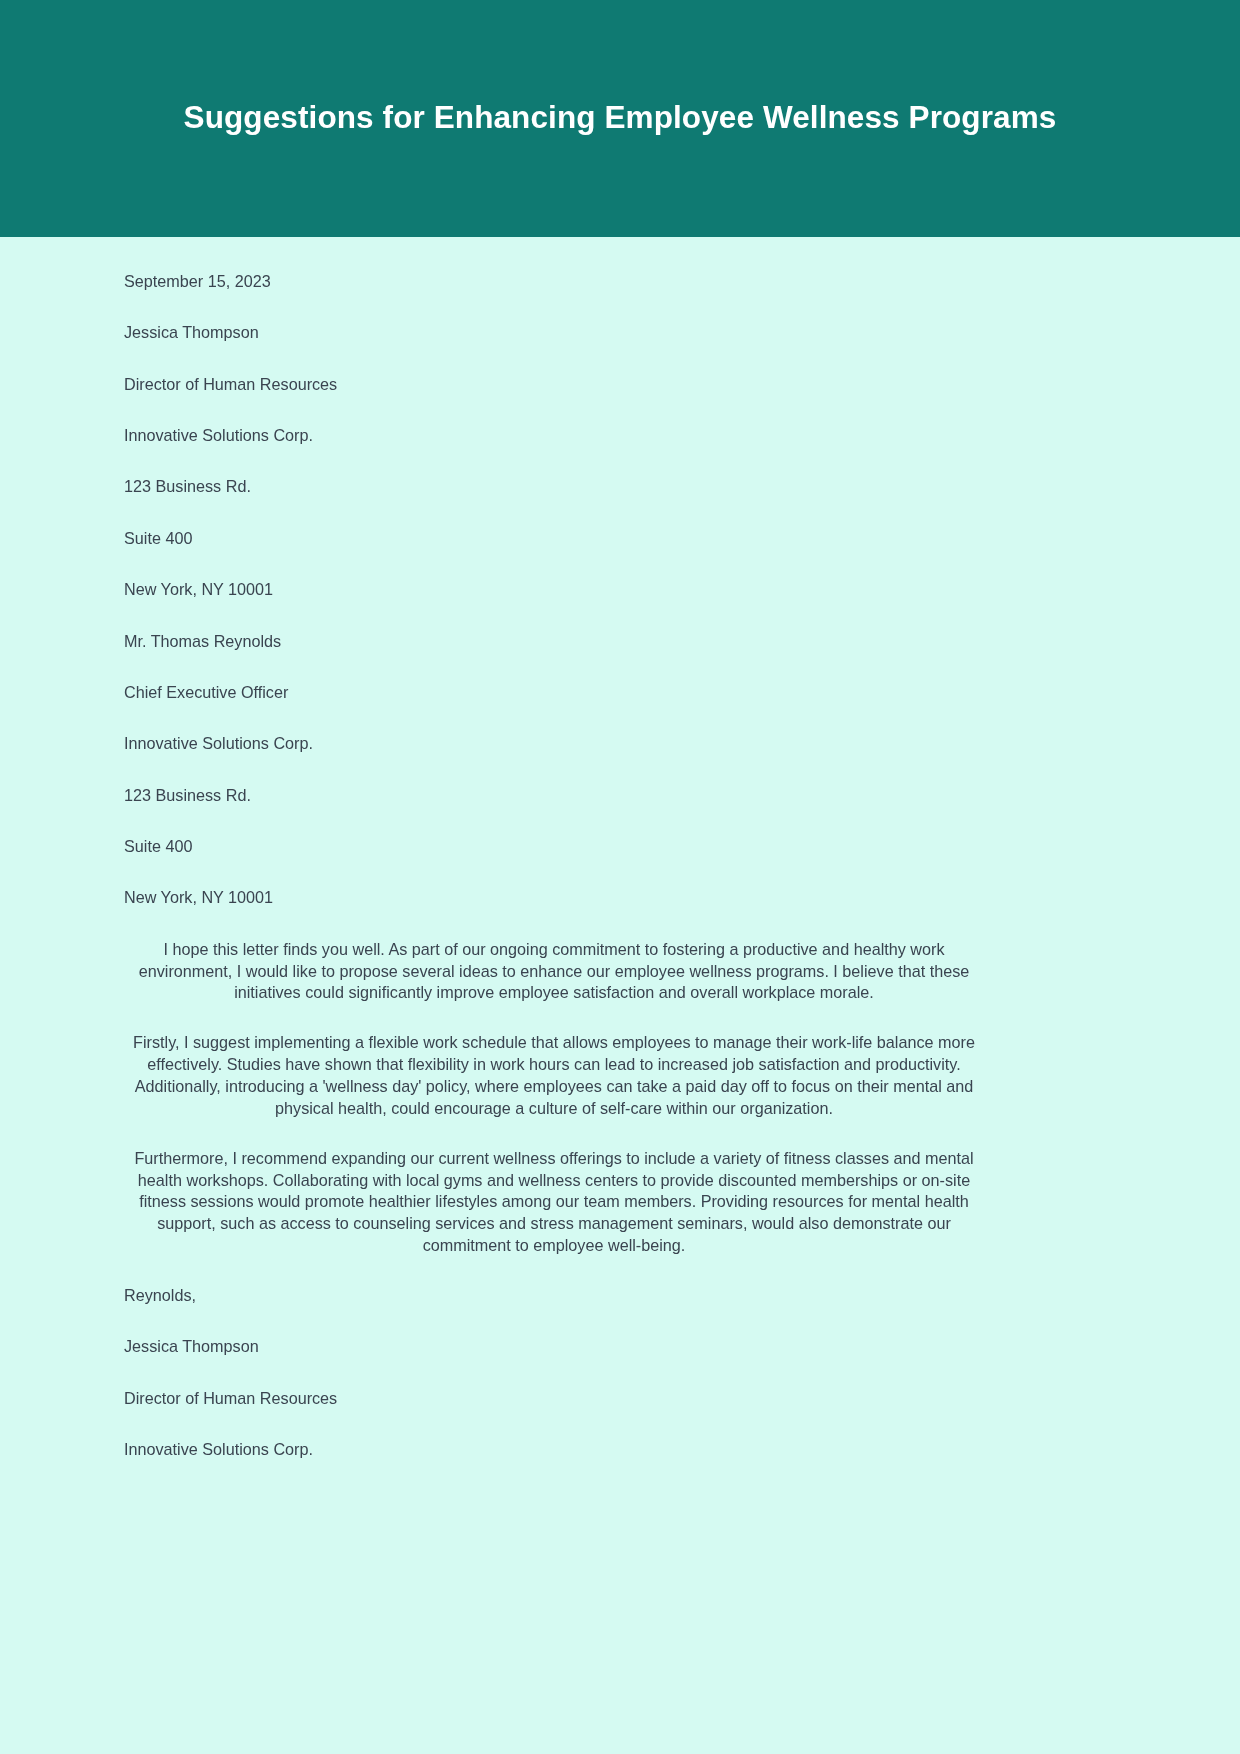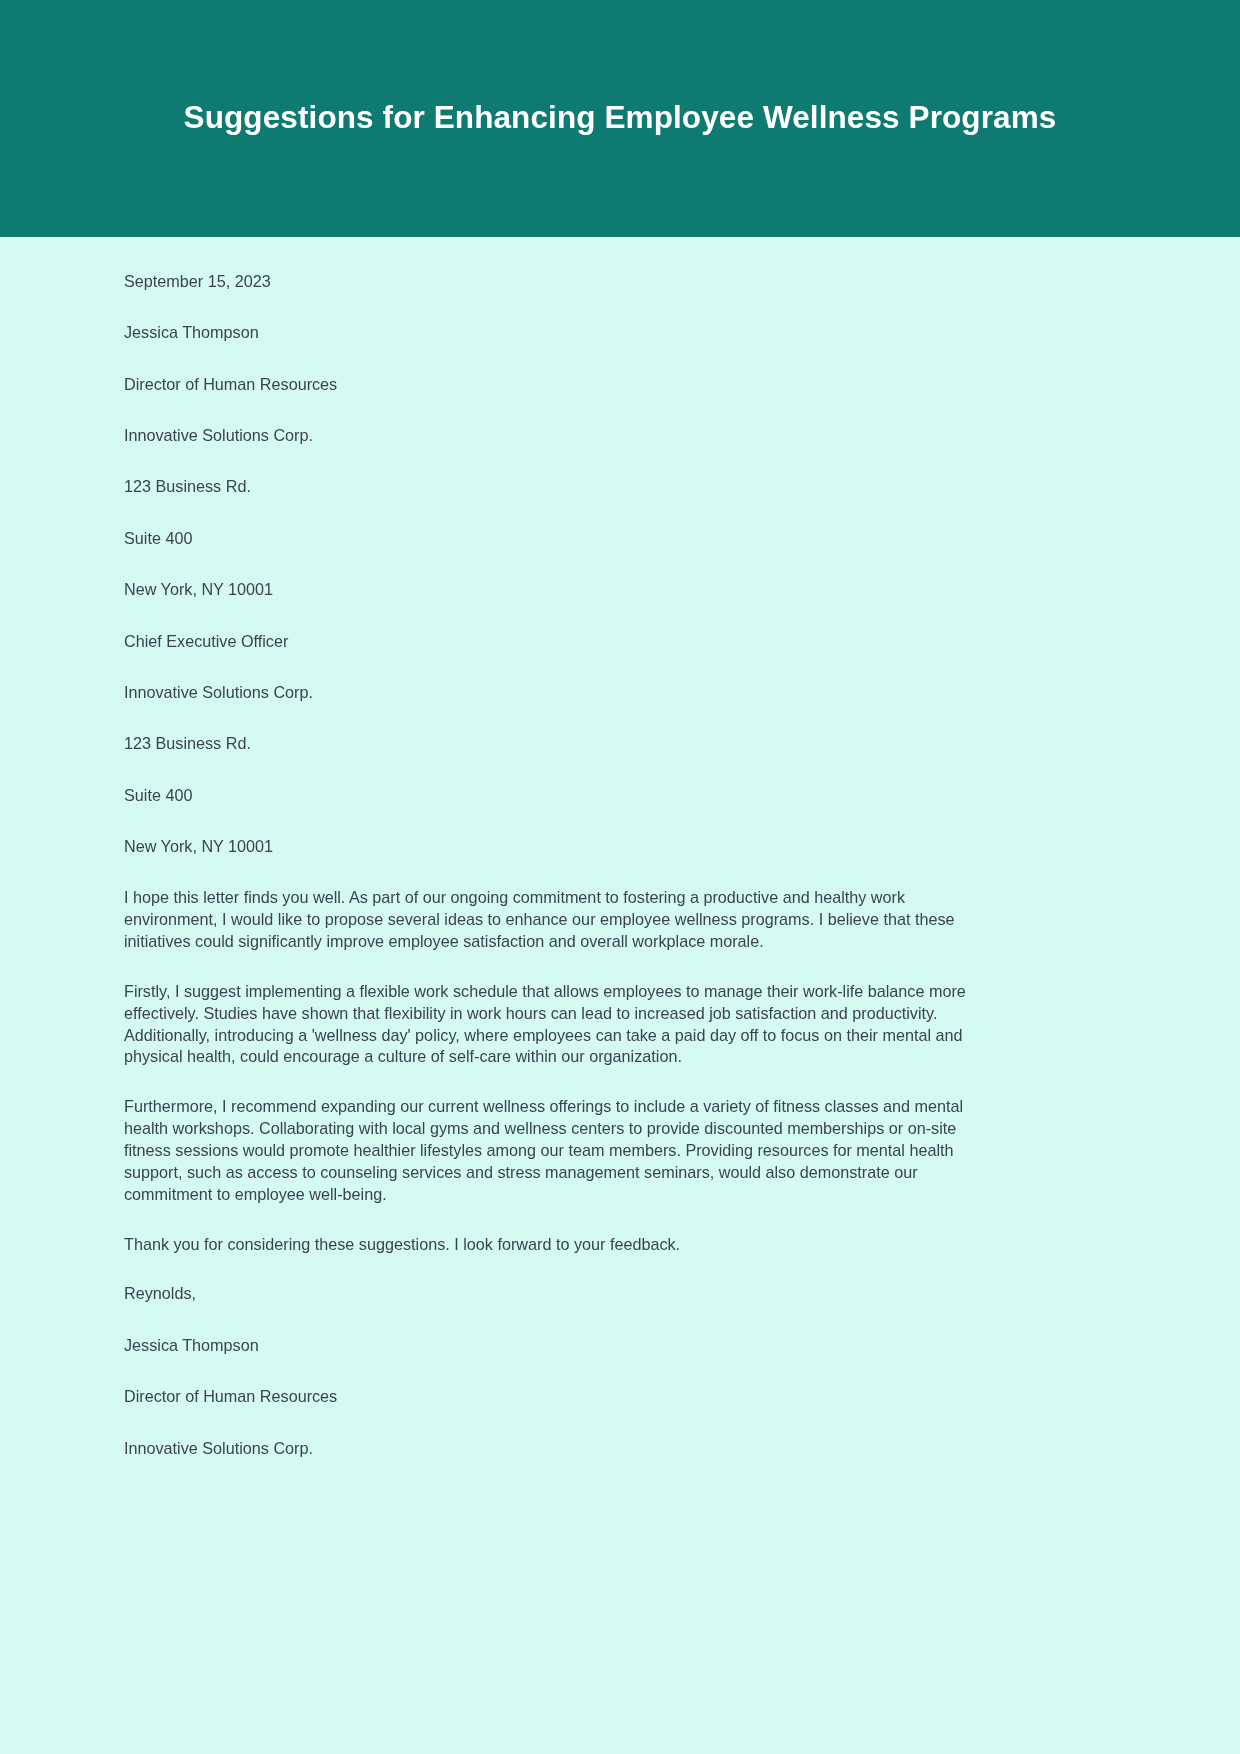--- a/index.html
+++ b/index.html
@@ -54,21 +54,21 @@
     line-height: 1.35;
     margin: 0 0 29.5px 0;
     white-space: pre-wrap;
   }
 
   .para {
     color: #3a4450;
     font-size: 16.2px;
     line-height: 1.35;
     margin: 0 0 28px 0;
-    text-align: left;
+    text-align: center;
   }
 
   .sig-line {
     color: #3a4450;
     font-size: 16.2px;
     line-height: 1.35;
     margin: 0 0 29.5px 0;
   }
 </style>
 </head>
@@ -83,31 +83,31 @@
 
     <p class="line">September 15, 2023</p>
 
     <p class="line">Jessica Thompson</p>
     <p class="line">Director of Human Resources</p>
     <p class="line">Innovative Solutions Corp.</p>
     <p class="line">123 Business Rd.</p>
     <p class="line">Suite 400</p>
     <p class="line">New York, NY 10001</p>
 
+    <p class="line">Mr. Thomas Reynolds</p>
     <p class="line">Chief Executive Officer</p>
     <p class="line">Innovative Solutions Corp.</p>
     <p class="line">123 Business Rd.</p>
     <p class="line">Suite 400</p>
     <p class="line">New York, NY 10001</p>
 
 
     <p class="para">I hope this letter finds you well. As part of our ongoing commitment to fostering a productive and healthy work environment, I would like to propose several ideas to enhance our employee wellness programs. I believe that these initiatives could significantly improve employee satisfaction and overall workplace morale.</p>
     <p class="para">Firstly, I suggest implementing a flexible work schedule that allows employees to manage their work-life balance more effectively. Studies have shown that flexibility in work hours can lead to increased job satisfaction and productivity. Additionally, introducing a 'wellness day' policy, where employees can take a paid day off to focus on their mental and physical health, could encourage a culture of self-care within our organization.</p>
     <p class="para">Furthermore, I recommend expanding our current wellness offerings to include a variety of fitness classes and mental health workshops. Collaborating with local gyms and wellness centers to provide discounted memberships or on-site fitness sessions would promote healthier lifestyles among our team members. Providing resources for mental health support, such as access to counseling services and stress management seminars, would also demonstrate our commitment to employee well-being.</p>
-    <p class="para">Thank you for considering these suggestions. I look forward to your feedback.</p>
 
     <p class="sig-line">Reynolds,</p>
     <p class="sig-line">Jessica Thompson</p>
     <p class="sig-line">Director of Human Resources</p>
     <p class="sig-line">Innovative Solutions Corp.</p>
 
   </div>
 </div>
 
 </body></html>

